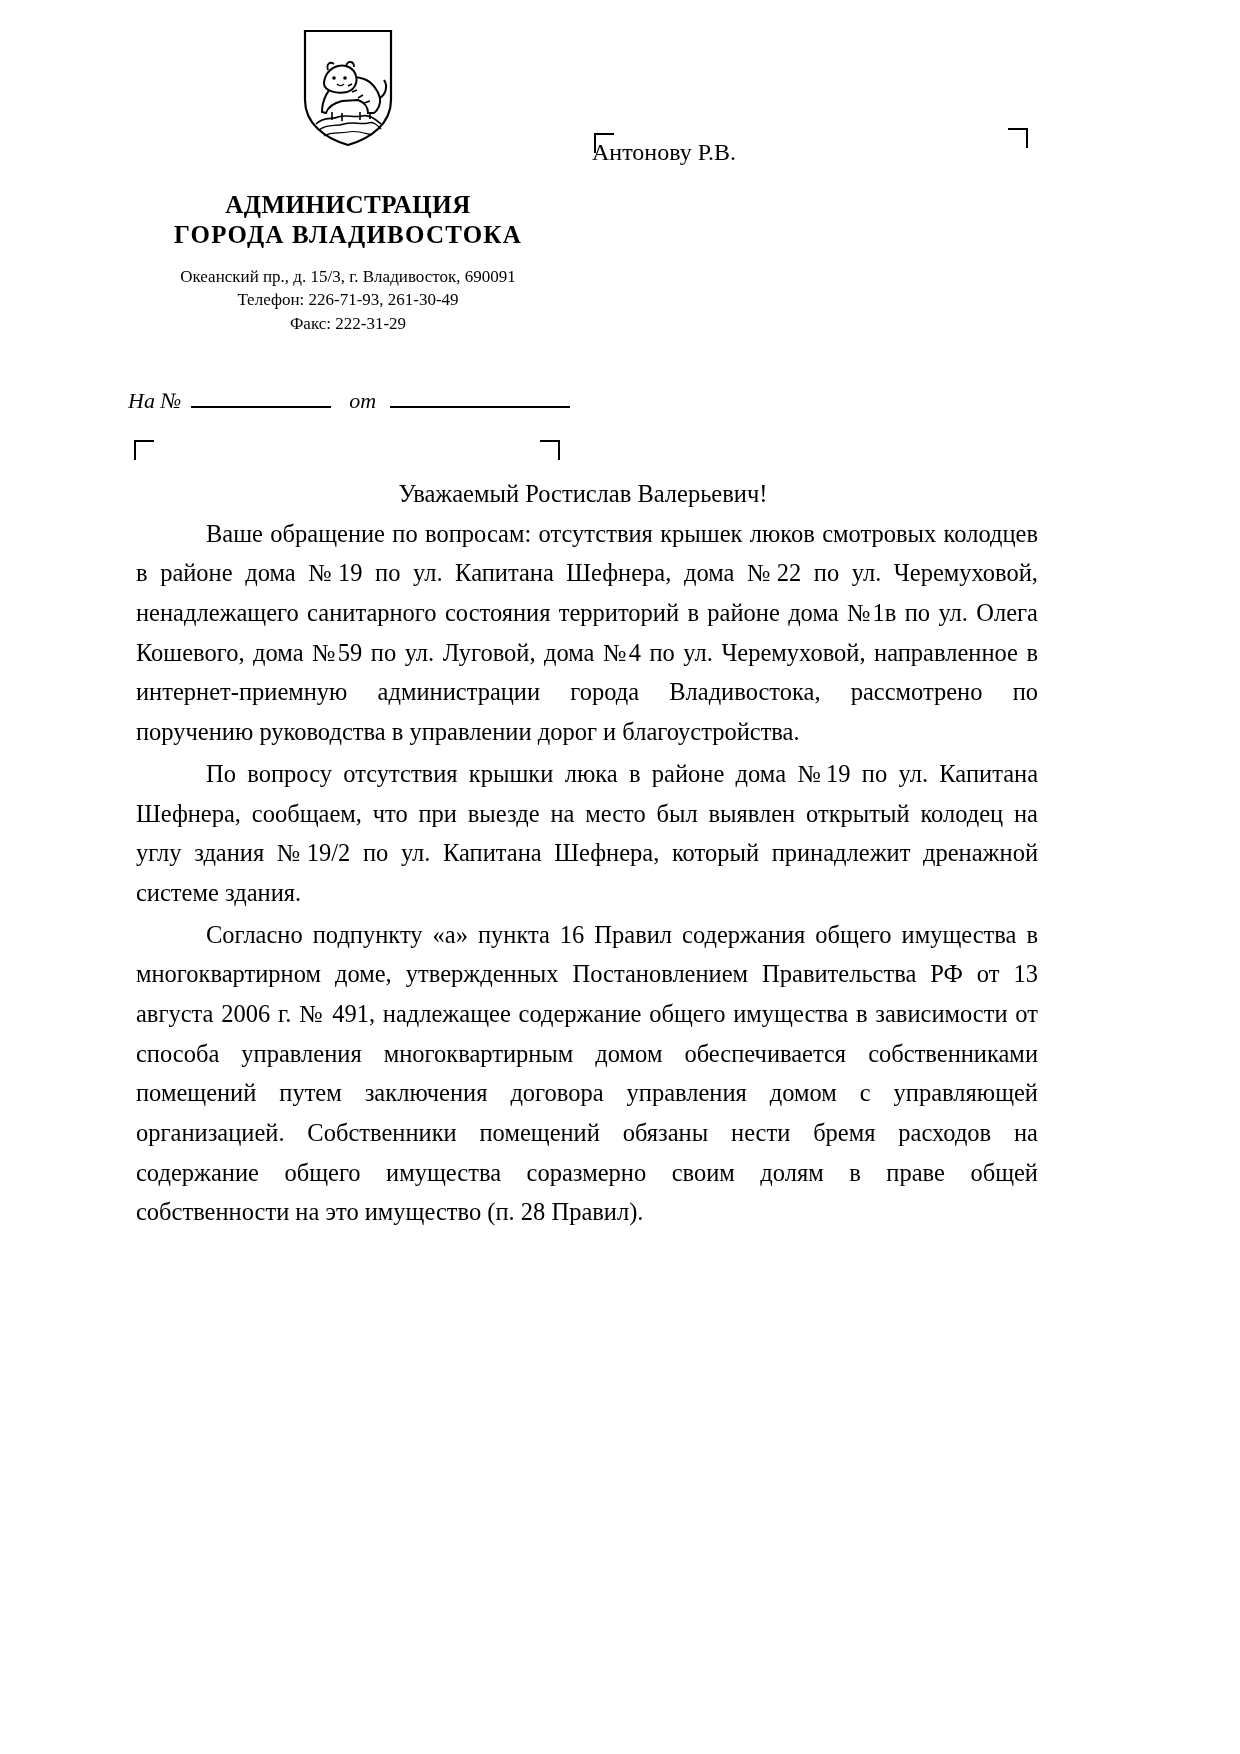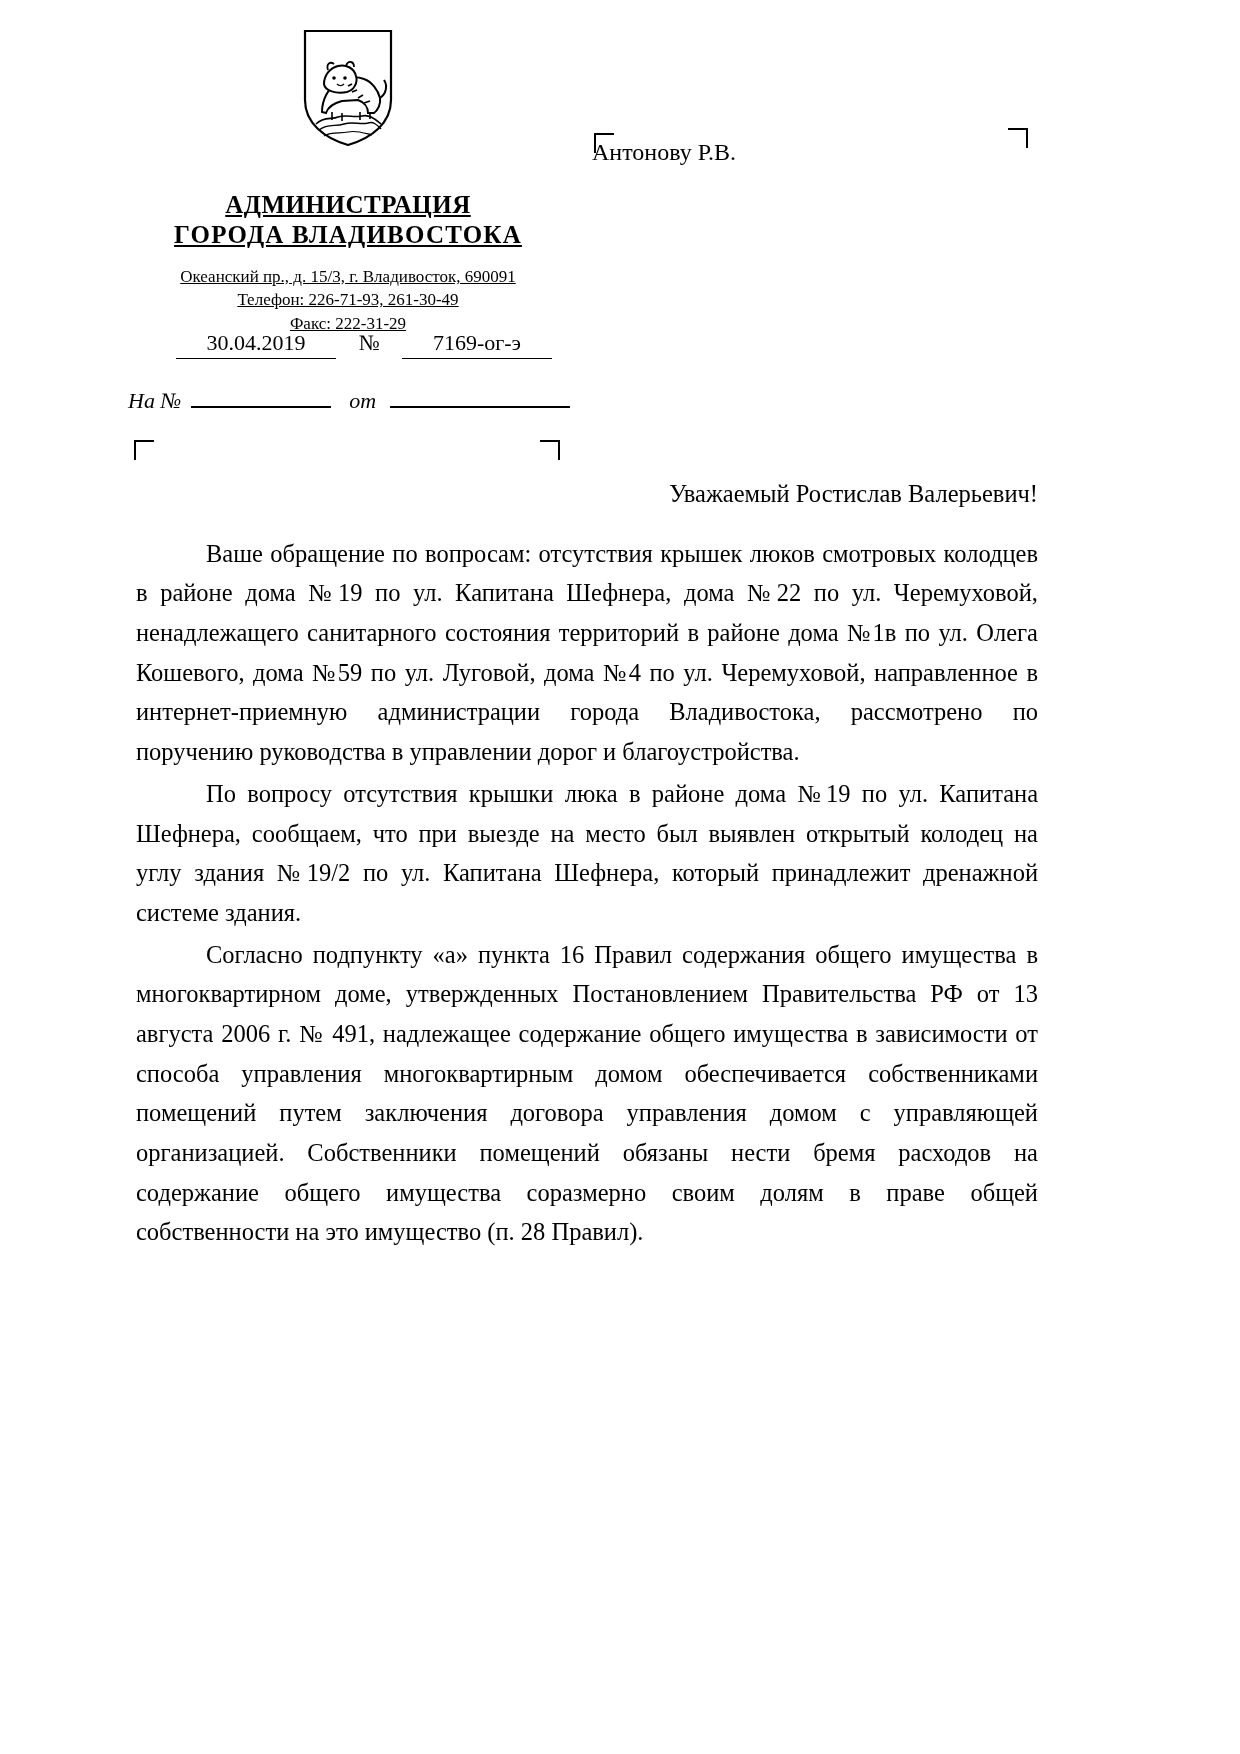--- a/index.html
+++ b/index.html
@@ -22,21 +22,20 @@
     height: 1754px;
   }
 
   
   .letterhead {
     position: absolute;
     left: 128px;
     top: 28px;
     width: 440px;
     text-align: center;
-    text-decoration: underline;
   }
 
   .emblem {
     width: 92px;
     height: 120px;
     margin: 0 auto;
     display: block;
   }
 
   .org-name {
@@ -139,22 +138,22 @@
   .body-text {
     position: absolute;
     left: 128px;
     top: 474px;
     width: 910px;
     font-size: 24.5px;
     line-height: 1.62;
     text-align: justify;
   }
   .salutation {
-    text-align: right;
-    margin-bottom: 20px;
+    text-align: center;
+    margin-bottom: 0;
   }
   .body-text p {
     margin: 0 0 0 8px;
     text-indent: 70px;
     text-align: justify;
   }
   .body-text p.last-line-left { text-align-last: left; }
   .body-text p + p { margin-top: 2px; }
 </style>
 </head>
@@ -200,25 +199,20 @@
     </div>
   </div>
 
   <div class="corner tl corner-addr-l"></div>
   <div class="corner tr corner-addr-r"></div>
 
   <div class="addressee">
     <div>Антонову Р.В.</div>
   </div>
 
-  <div class="refline">
-    <span class="ref-date">30.04.2019</span>
-    <span class="ref-no-label">№</span>
-    <span class="ref-no">7169-ог-э</span>
-  </div>
 
   <div class="onref">
     <span class="onref-label">На №</span>
     <span class="onref-blank1"></span>
     <span class="onref-ot">от</span>
     <span class="onref-blank2"></span>
   </div>
 
   <div class="corner tl corner-body-l"></div>
   <div class="corner tr corner-body-r"></div>

